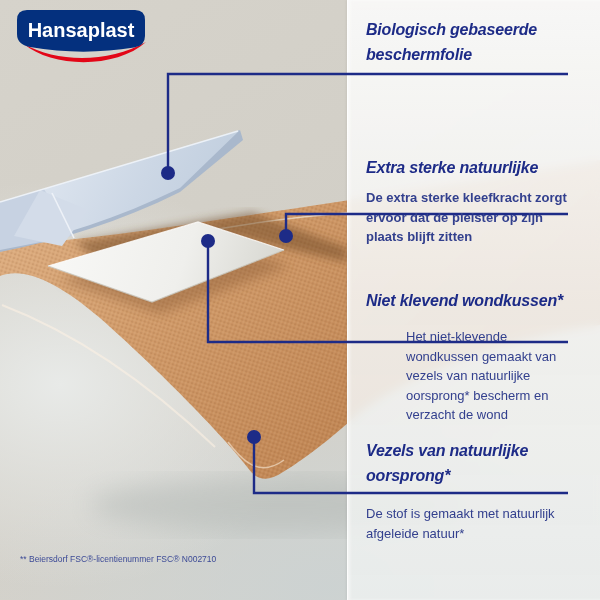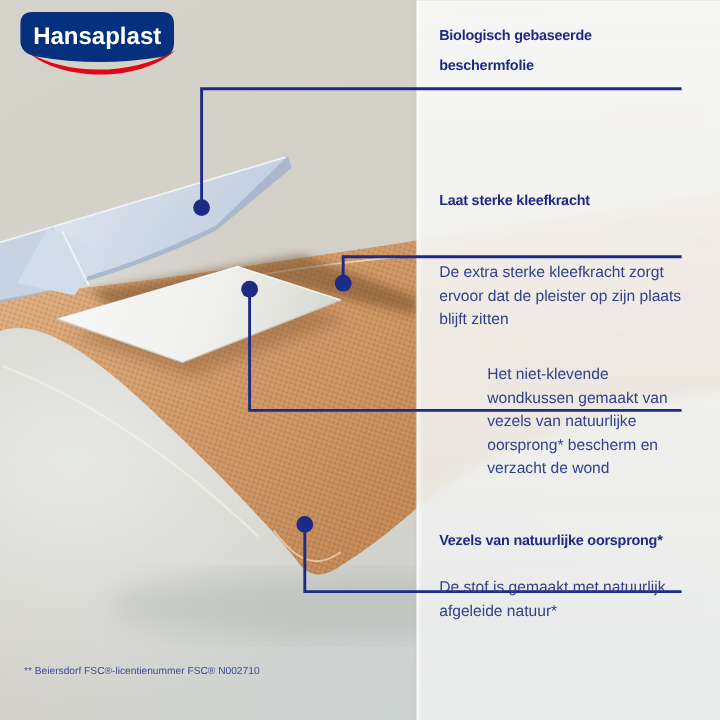--- a/index.html
+++ b/index.html
@@ -15,24 +15,24 @@
   .panel{
     position:absolute;left:347px;top:0;width:253px;height:600px;z-index:2;
     background:linear-gradient(180deg,rgba(248,248,247,.96) 0%,rgba(243,243,241,.90) 50%,rgba(236,239,238,.88) 100%);
     backdrop-filter:blur(5px);
     border-left:1px solid rgba(255,255,255,.85);
     box-shadow:inset 2px 0 3px rgba(255,255,255,.5), -1px 0 2px rgba(60,60,60,.08);
   }
   .connectors{position:absolute;left:0;top:0;z-index:3;pointer-events:none;}
   .logo{position:absolute;left:12px;top:6px;z-index:4;}
   .block{position:absolute;left:366px;width:206px;z-index:4;}
-  .block h2{margin:0;font-size:12px;line-height:25px;font-weight:700;color:#1d2b87;letter-spacing:-.2px;}
+  .block h2{margin:0;font-size:16px;line-height:25px;font-weight:700;color:#1d2b87;letter-spacing:-.2px;font-style:italic;}
   .block p{margin:0;font-size:13px;line-height:19.5px;font-weight:500;color:#33408e;}
   .b1{top:17px;} .b1 p{margin-top:17px;}
-  .b2{top:155px;} .b2 p{margin-top:37px;}
+  .b2{top:155px;} .b2 p{margin-top:8px;font-weight:bold;}
   .b3{top:288px;} .b3 p{margin-top:14px;margin-left:40px;}
   .b4{top:438px;} .b4 p{margin-top:16px;}
   .footnotes{position:absolute;left:20px;top:549px;width:294px;z-index:4;
     font-size:8.5px;line-height:12.5px;color:#3c4a96;}
   .footnotes .n2{margin-top:4px;}
 </style>
 </head>
 <body>
 
 <div class="stage">
@@ -137,24 +137,25 @@
   <svg class="logo" width="150" height="60" viewBox="0 0 150 60">
     <path d="M 12,38 C 45,57 97,57 134,36 C 104,63 40,62 12,38 Z" fill="#e30617"></path>
     <path d="M 15,4 L 123,4 Q 133,4 133,14 L 133,30 Q 133,40 122,41.5 Q 70,50 18,41 Q 5,38.5 5,28 L 5,14 Q 5,4 15,4 Z" fill="#04307e"></path>
     <text x="69" y="31" text-anchor="middle" font-family="Liberation Sans, DejaVu Sans, sans-serif" font-size="20" font-weight="700" fill="#ffffff">Hansaplast</text>
   </svg>
 
   <div class="block b1">
     <h2>Biologisch gebaseerde beschermfolie</h2>
   </div>
   <div class="block b2">
-    <h2>Laat sterke kleefkracht</h2>
+    <h2>Extra sterke natuurlijke</h2>
     <p>De extra sterke kleefkracht zorgt ervoor dat de pleister op zijn plaats blijft zitten</p>
   </div>
   <div class="block b3">
+    <h2>Niet klevend wondkussen*</h2>
     <p>Het niet-klevende wondkussen gemaakt van vezels van natuurlijke oorsprong* bescherm en verzacht de wond</p>
   </div>
   <div class="block b4">
     <h2>Vezels van natuurlijke oorsprong*</h2>
     <p>De stof is gemaakt met natuurlijk afgeleide natuur*</p>
   </div>
 
   <div class="footnotes">
     <div class="n2">** Beiersdorf FSC®-licentienummer FSC® N002710</div>
   </div>

